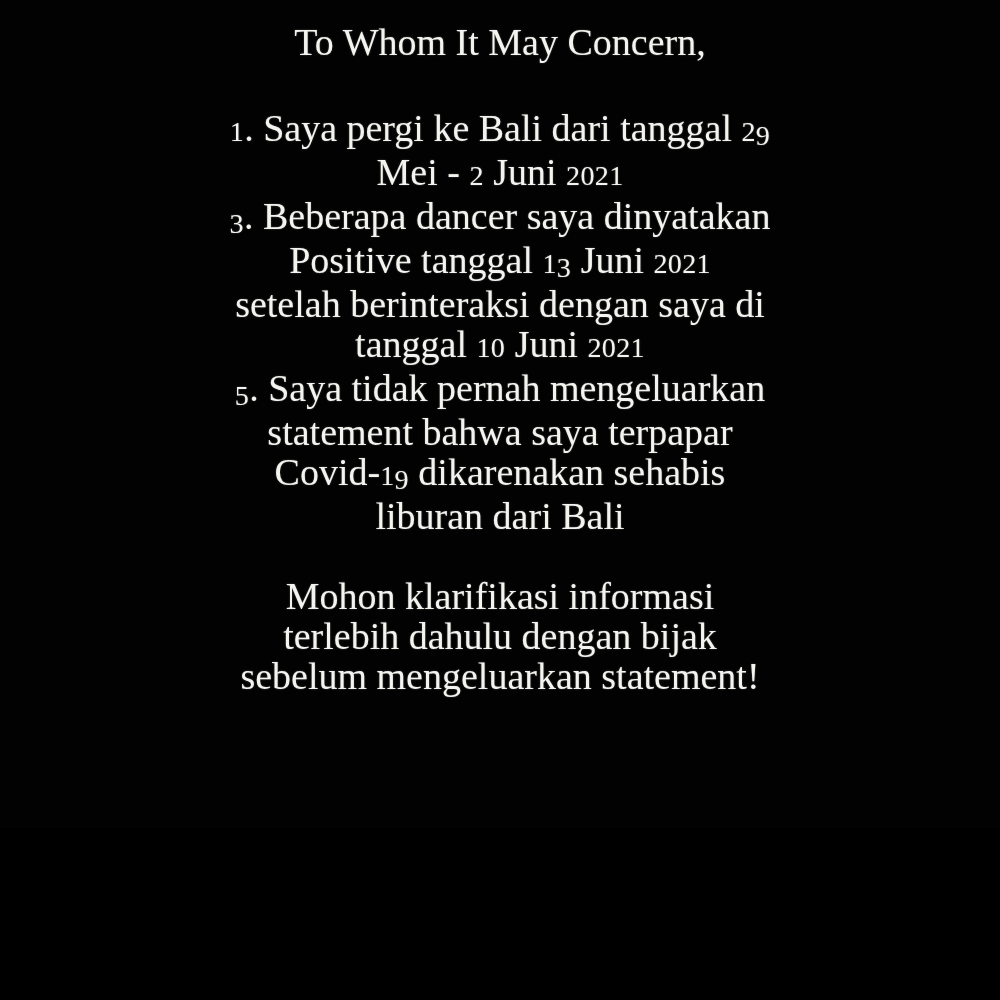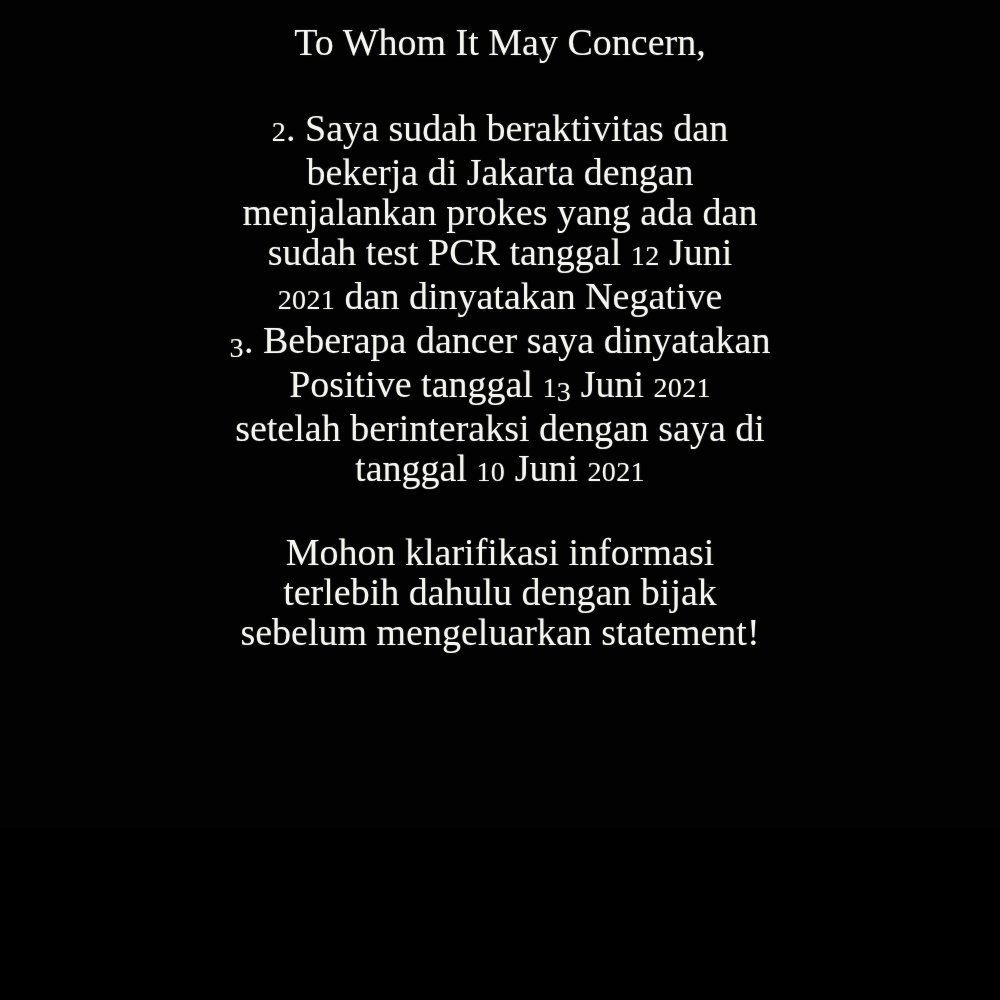--- a/index.html
+++ b/index.html
@@ -44,30 +44,31 @@
     position: relative;
     top: 0.15em;
   }
 </style>
 </head>
 <body>
 
 <div class="page">
   <div class="title">To Whom It May Concern,</div>
 
+  <div class="body-block"><span class="os os1">1</span>. Saya pergi ke Bali dari tanggal <span class="os os2">2</span><span class="os os9">9</span>
+Mei - <span class="os os2">2</span> Juni <span class="os os2">2</span><span class="os os0">0</span><span class="os os2">2</span><span class="os os1">1</span></div>
 
-  <div class="body-block"><span class="os os2">2</span>. Saya sudah beraktivitas dan
-bekerja di Jakarta dengan
-menjalankan prokes yang ada dan
-sudah test PCR tanggal <span class="os os1">1</span><span class="os os2">2</span> Juni
-<span class="os os2">2</span><span class="os os0">0</span><span class="os os2">2</span><span class="os os1">1</span> dan dinyatakan Negative</div>
 
   <div class="body-block"><span class="os os3">3</span>. Beberapa dancer saya dinyatakan
 Positive tanggal <span class="os os1">1</span><span class="os os3">3</span> Juni <span class="os os2">2</span><span class="os os0">0</span><span class="os os2">2</span><span class="os os1">1</span>
 setelah berinteraksi dengan saya di
 tanggal <span class="os os1">1</span><span class="os os0">0</span> Juni <span class="os os2">2</span><span class="os os0">0</span><span class="os os2">2</span><span class="os os1">1</span></div>
 
 
+  <div class="body-block"><span class="os os5">5</span>. Saya tidak pernah mengeluarkan
+statement bahwa saya terpapar
+Covid-<span class="os os1">1</span><span class="os os9">9</span> dikarenakan sehabis
+liburan dari Bali</div>
 
   <div class="closing">Mohon klarifikasi informasi
 terlebih dahulu dengan bijak
 sebelum mengeluarkan statement!</div>
 </div>
 
 </body></html>

